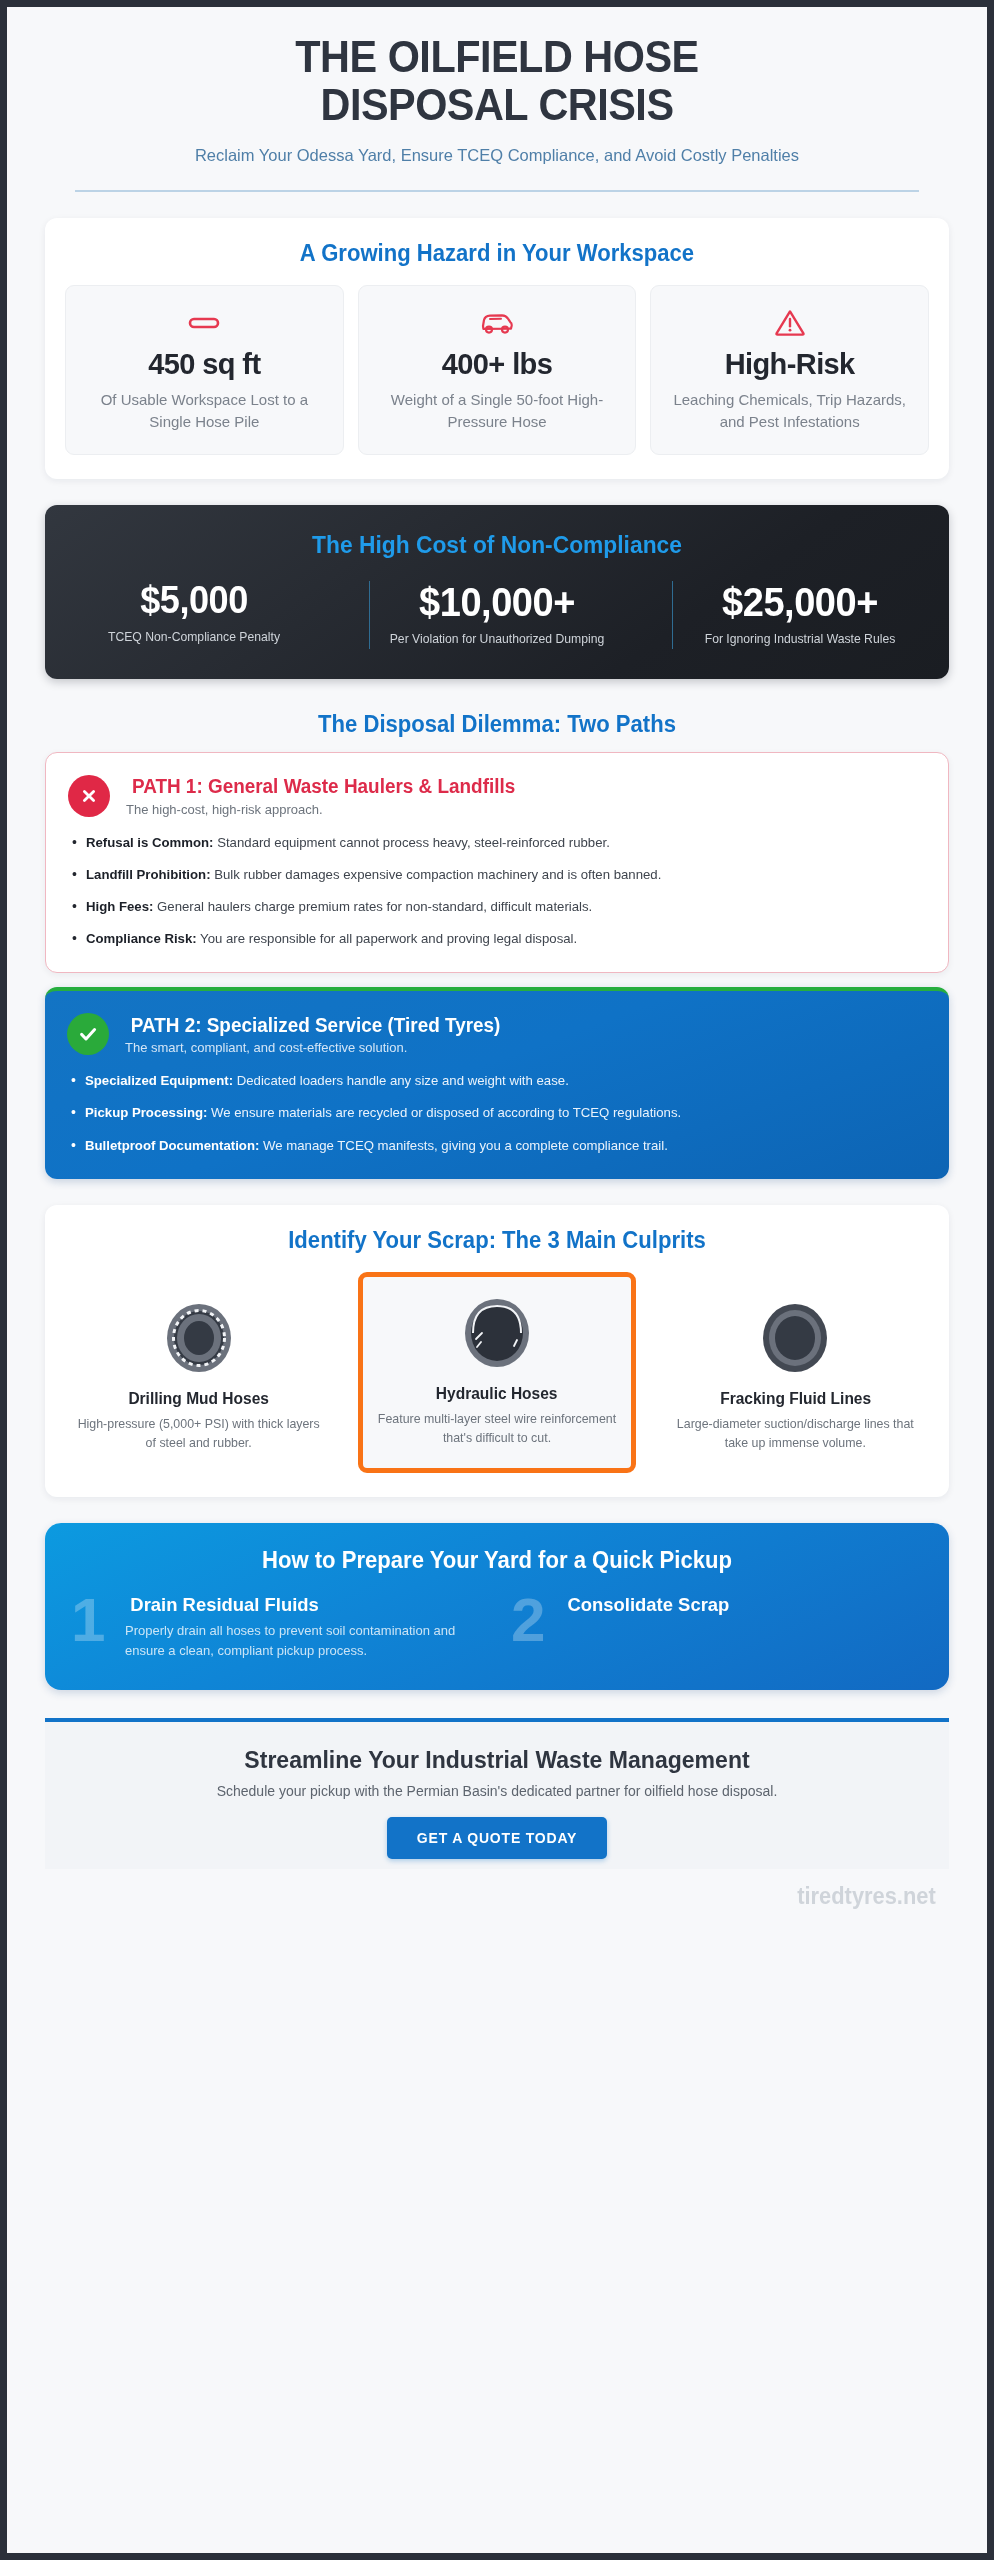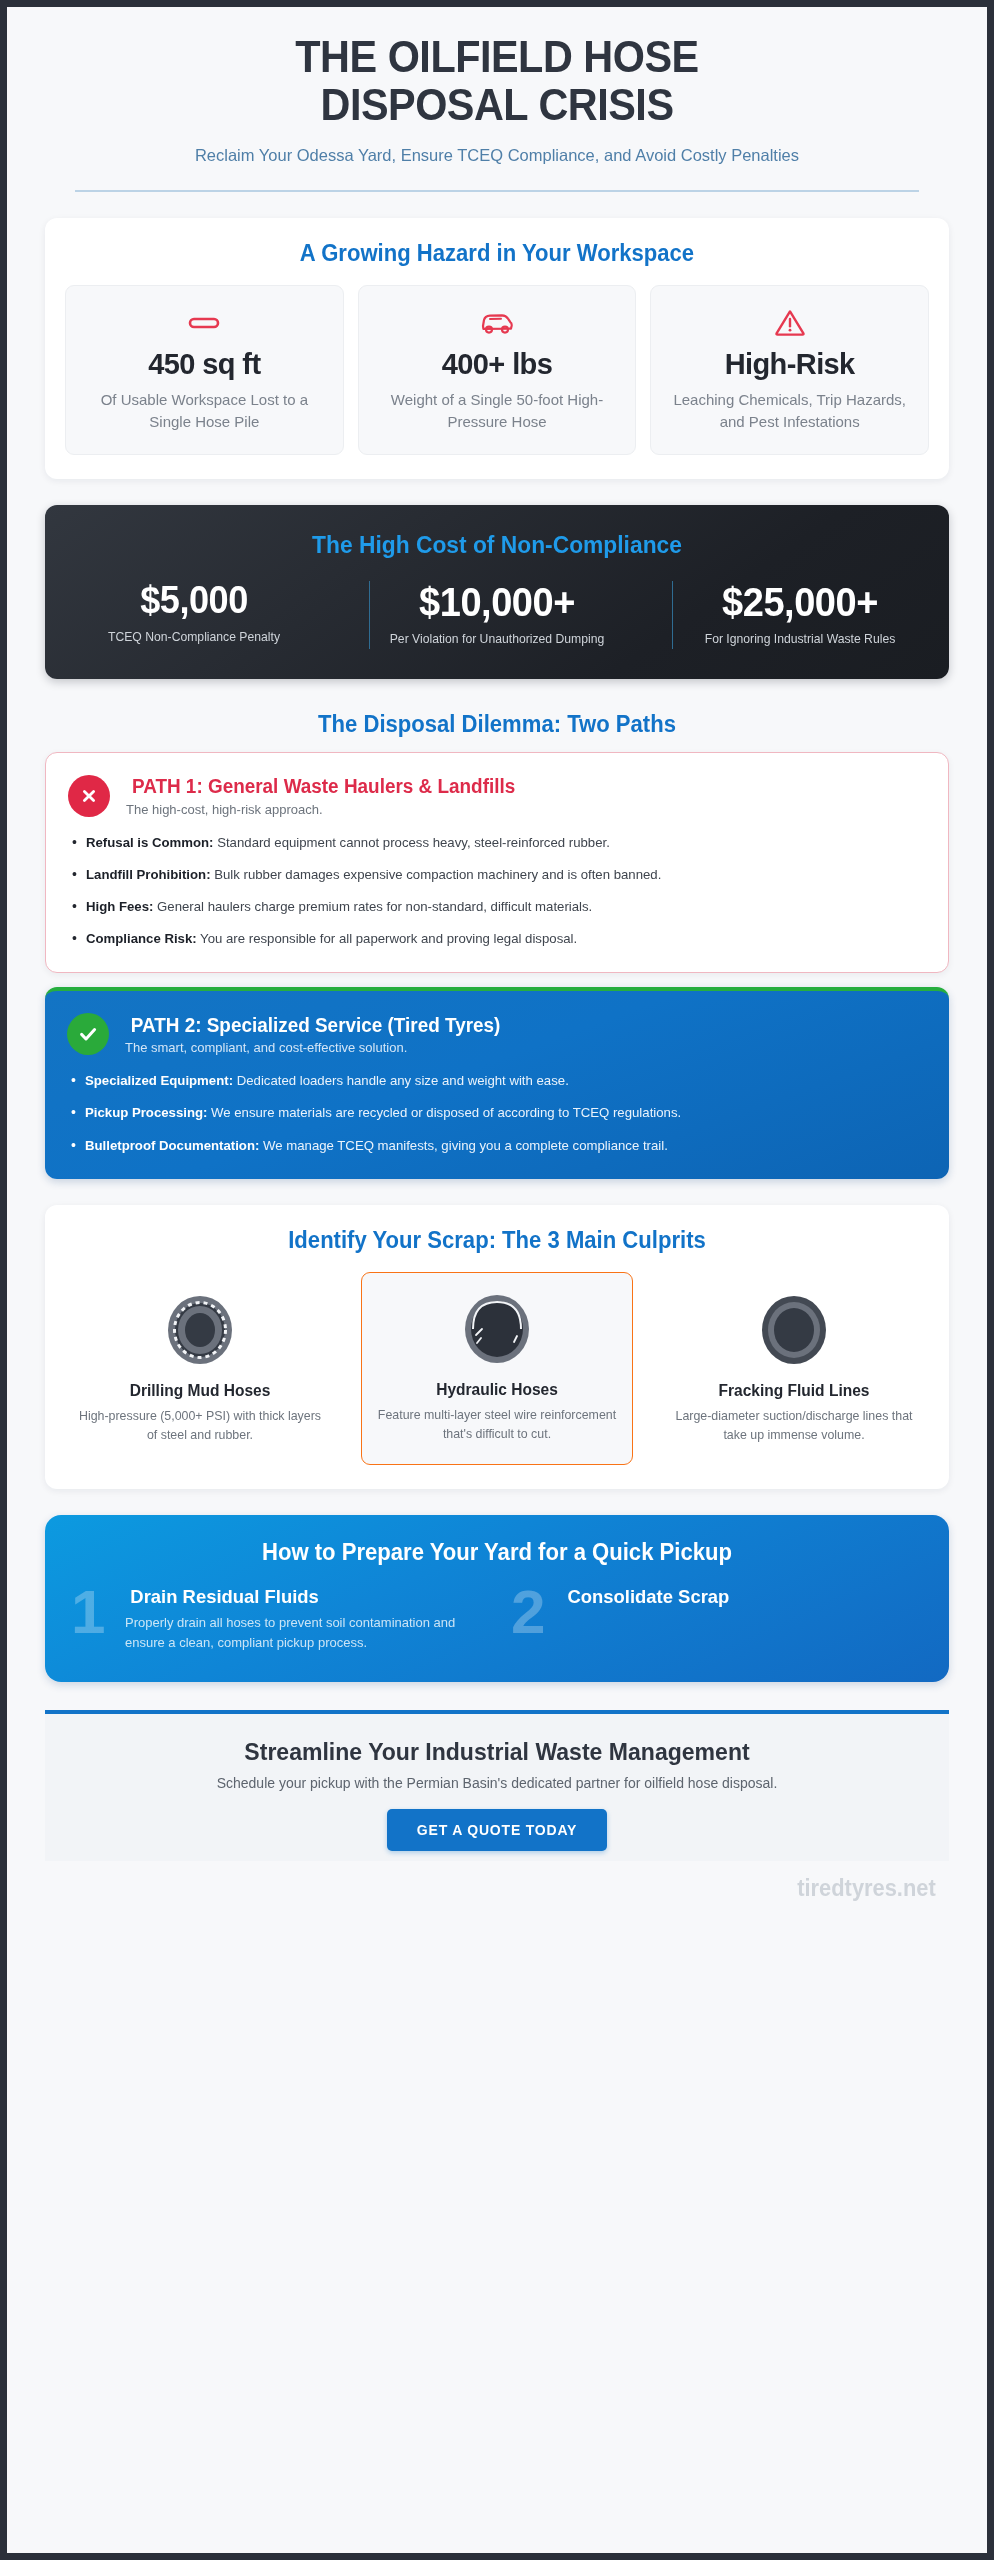--- a/index.html
+++ b/index.html
@@ -214,21 +214,21 @@
   .path2 .path-list b { color: #ffffff; }
 
   
   .scrap-row { display: flex; gap: 26px; align-items: flex-end; }
   .scrap {
     flex: 1 1 0;
     text-align: center;
     padding: 18px 12px 20px 12px;
     border-radius: 9px;
   }
-  .scrap.highlight { background: #f7f8fa; border: 1px solid #f97316; }
+  .scrap.highlight { background: #f7f8fa; border: 5px solid #f97316; }
   .scrap-img { display: flex; justify-content: center; margin-bottom: 14px; }
   .scrap-name {
     font-size: 16px;
     font-weight: bold;
     color: #23272f;
     font-family: "Liberation Sans Narrow", "Liberation Sans", sans-serif;
     transform: scaleX(0.97);
   }
   .scrap-desc {
     margin-top: 7px;

